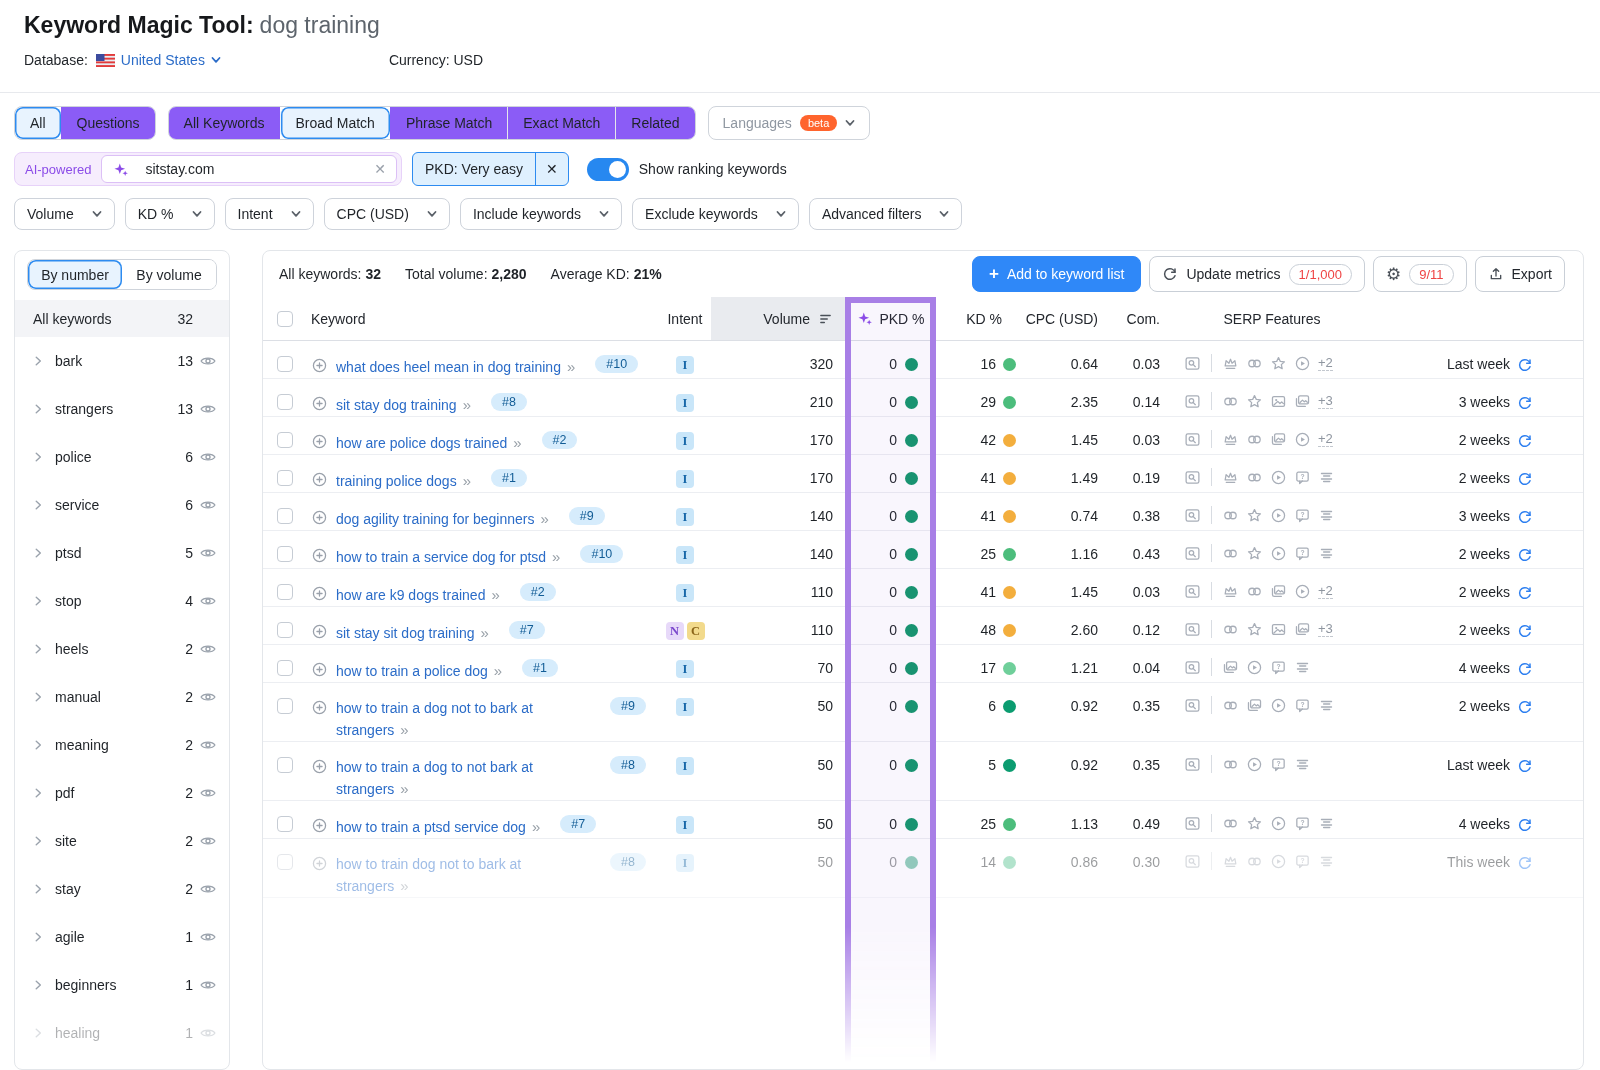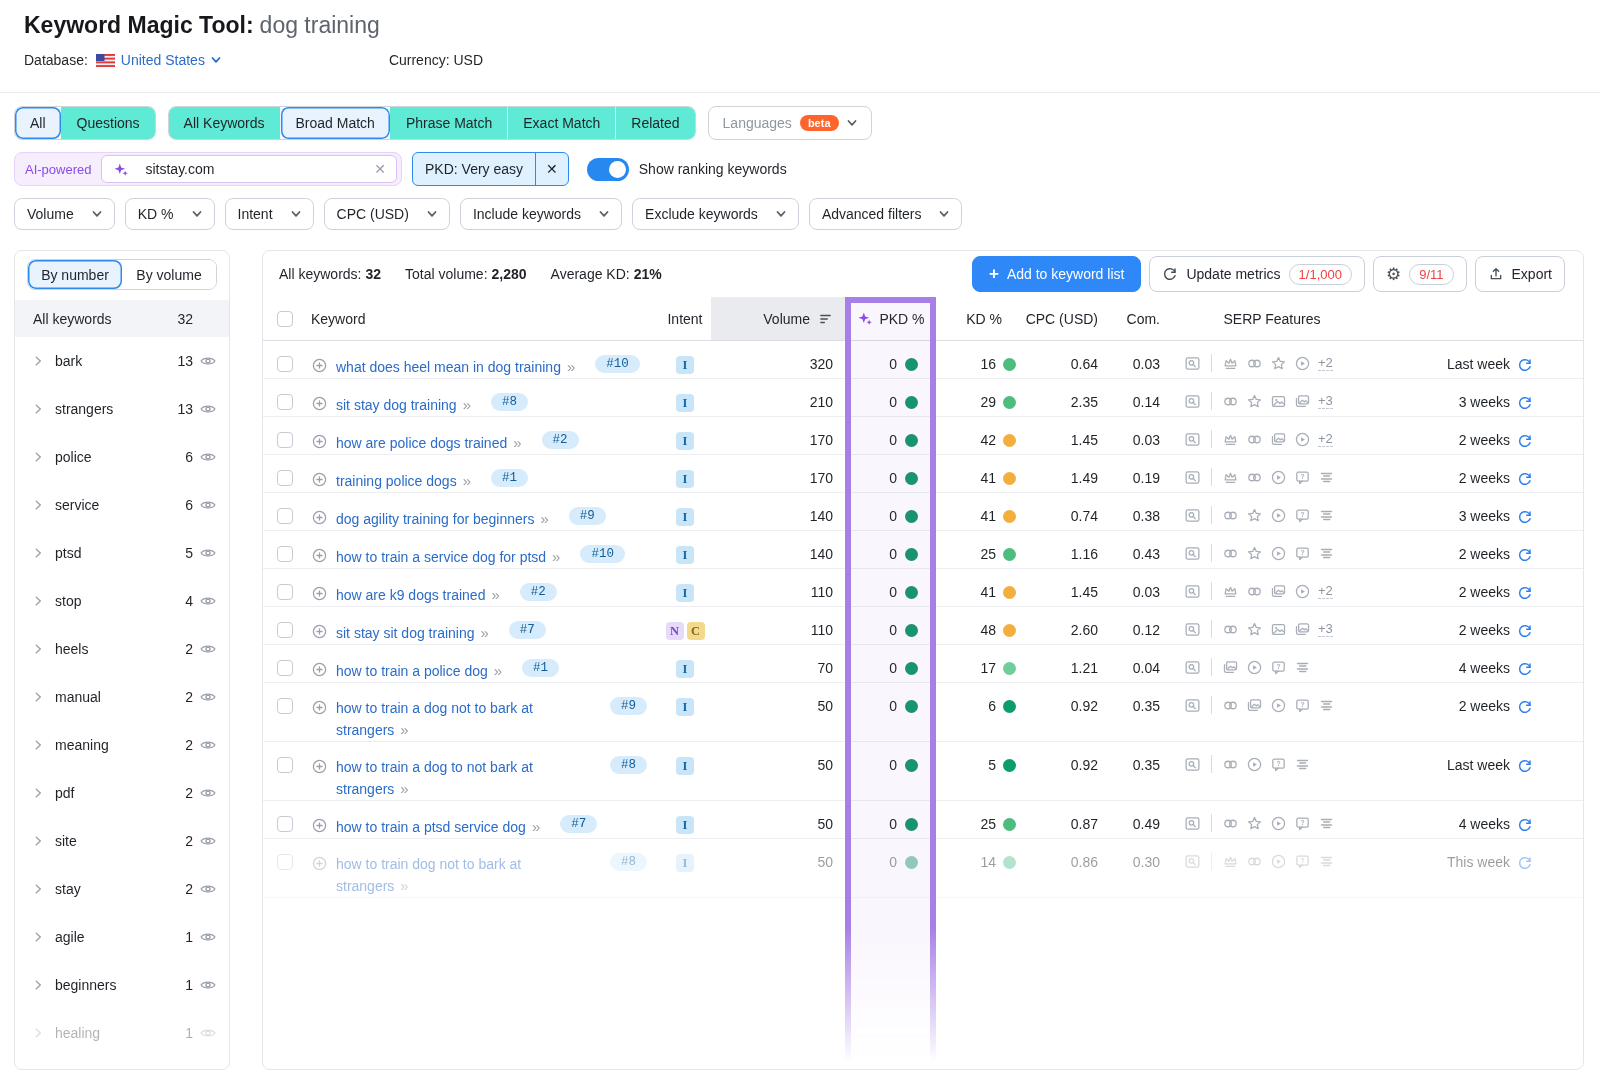--- a/index.html
+++ b/index.html
@@ -15,27 +15,27 @@
   .meta-row .currency { margin-left:160px; }
   .db-link { color:#2b6cc8; display:flex; align-items:center; gap:6px; cursor:pointer; }
   .chev { width:10px; height:10px; display:inline-block; }
   .chev svg { display:block; }
   .top-divider { left:0; top:92px; width:1600px; height:1px; background:#e7e9ed; }
 
   
   .tabs-row { left:14px; top:106px; display:flex; gap:12px; }
   .tab-group { display:flex; border:1px solid #cfd4db; border-radius:8px; overflow:hidden; height:34px; background:#fff; }
   .tab-item { padding:0 15px; display:flex; align-items:center; font-size:14px; cursor:pointer;
-    border-left:1px solid #e4e7eb; position:relative; white-space:nowrap; background:#5eead4; }
+    border-left:1px solid #e4e7eb; position:relative; white-space:nowrap; background:#8b5cf6; }
   .tab-item:first-child { border-left:none; }
   .tab-item.selected { background:#e8f3fe; box-shadow:inset 0 0 0 1.5px #2d8bf0; border-radius:8px; border-left-color:transparent; }
   .tab-item.selected + .tab-item { border-left-color:transparent; }
   .tab-languages { color:#8f97a1; gap:8px; border:1px solid #cfd4db; border-radius:8px; height:34px;
     display:flex; align-items:center; padding:0 14px; font-size:14px; cursor:pointer; background:#fff; }
-  .beta-badge { background:#ff642d; color:#fff; font-size:11px; font-weight:bold; border-radius:9px; padding:2px 8px; }
+  .beta-badge { background:#ff642d; color:#fff; font-size:11px; font-weight:normal; border-radius:9px; padding:2px 8px; }
 
   
   .search-row { left:14px; top:152px; display:flex; align-items:center; gap:10px; }
   .ai-box { width:388px; height:34px; background:#f6edfd; border:1px solid #e7d2f9; border-radius:8px;
     display:flex; align-items:center; padding:0 4px 0 10px; gap:10px; }
   .ai-label { color:#8b4be8; font-size:13px; white-space:nowrap; }
   .ai-input { flex:1; height:28px; background:#fff; border:1px solid #dcc0f6; border-radius:6px;
     display:flex; align-items:center; padding:8px 10px; gap:16px; font-size:14px; }
   .ai-input .val { flex:1; }
   .x-icon { color:#9aa1ab; font-size:14px; cursor:pointer; }
@@ -102,21 +102,21 @@
   .trow { border-bottom:1px solid #eceef2; align-items:flex-start; font-size:14px; }
   .trow.faded { opacity:.45; }
   .cell { display:flex; padding-top:15px; }
   .c-check { padding-left:14px; }
   .checkbox { width:16px; height:16px; border:1.5px solid #c6ccd4; border-radius:4px; background:#fff; cursor:pointer; display:inline-block; }
   .c-kw { padding-left:8px; gap:8px; align-items:flex-start; }
   .plus-circle { width:17px; height:17px; color:#9aa1ab; flex:none; margin-top:1px; cursor:pointer; }
   .kw-block { max-width:252px; line-height:21px; }
   .kw-link { color:#2b6cc8; text-decoration:none; cursor:pointer; }
   .kw-arrows { color:#98a0a8; margin-left:6px; font-size:15px; letter-spacing:-2px; cursor:pointer; }
-  .pos-badge { background:#d6ecfc; color:#135d96; border-radius:12px; padding:2px 11px; font-size:12.5px; margin-left:14px; margin-top:-1px; flex:none;font-family:Liberation Mono, monospace; }
+  .pos-badge { background:#d6ecfc; color:#135d96; border-radius:12px; padding:2px 11px; font-size:12.5px; margin-left:14px; margin-top:-1px; flex:none; }
   .c-intent { justify-content:center; gap:3px; }
   .intent-badge { width:18px; height:18px; border-radius:4px; display:flex; align-items:center; justify-content:center;
     font-family:"Liberation Serif","DejaVu Serif",serif; font-weight:bold; font-size:12.5px; }
   .intent-i { background:#c9e6f9; color:#1767a8; }
   .intent-n { background:#e7d9f9; color:#7a47cc; }
   .intent-c { background:#f2da8c; color:#8a6418; }
   .c-vol { justify-content:flex-end; padding-right:14px; }
   .c-pkd { justify-content:flex-end; padding-right:16px; gap:8px; align-items:flex-start; }
   .dot { width:13px; height:13px; border-radius:50%; margin-top:2px; flex:none; }
   .dot.pkd-g { background:#12976b; }
@@ -1192,21 +1192,21 @@
         </div>
     <div class="cell c-vol">50</div>
     <div class="cell c-pkd">
           <span class="pkd-val">0</span>
           <span class="dot pkd-g"></span>
         </div>
     <div class="cell c-kd">
           <span class="kd-val">25</span>
           <span class="dot g"></span>
         </div>
-    <div class="cell c-cpc">0.87</div>
+    <div class="cell c-cpc">1.13</div>
     <div class="cell c-com">0.49</div>
     <div class="cell c-serp">
           <span class="serp-ic"><svg viewBox="0 0 24 24" width="100%" height="100%">
               <rect x="3" y="4" width="18" height="16" rx="2.5" class="icon-stroke"></rect>
               <circle cx="10.5" cy="11" r="3.2" class="icon-stroke"></circle>
               <path d="M12.8 13.3 L16 16.5" class="icon-stroke" <="" svg=""></path>
             </svg></span>
           <span class="serp-div"></span>
           <span class="serp-ic"><svg viewBox="0 0 24 24" width="100%" height="100%">
               <circle cx="8.6" cy="12" r="4.6" class="icon-stroke"></circle>

